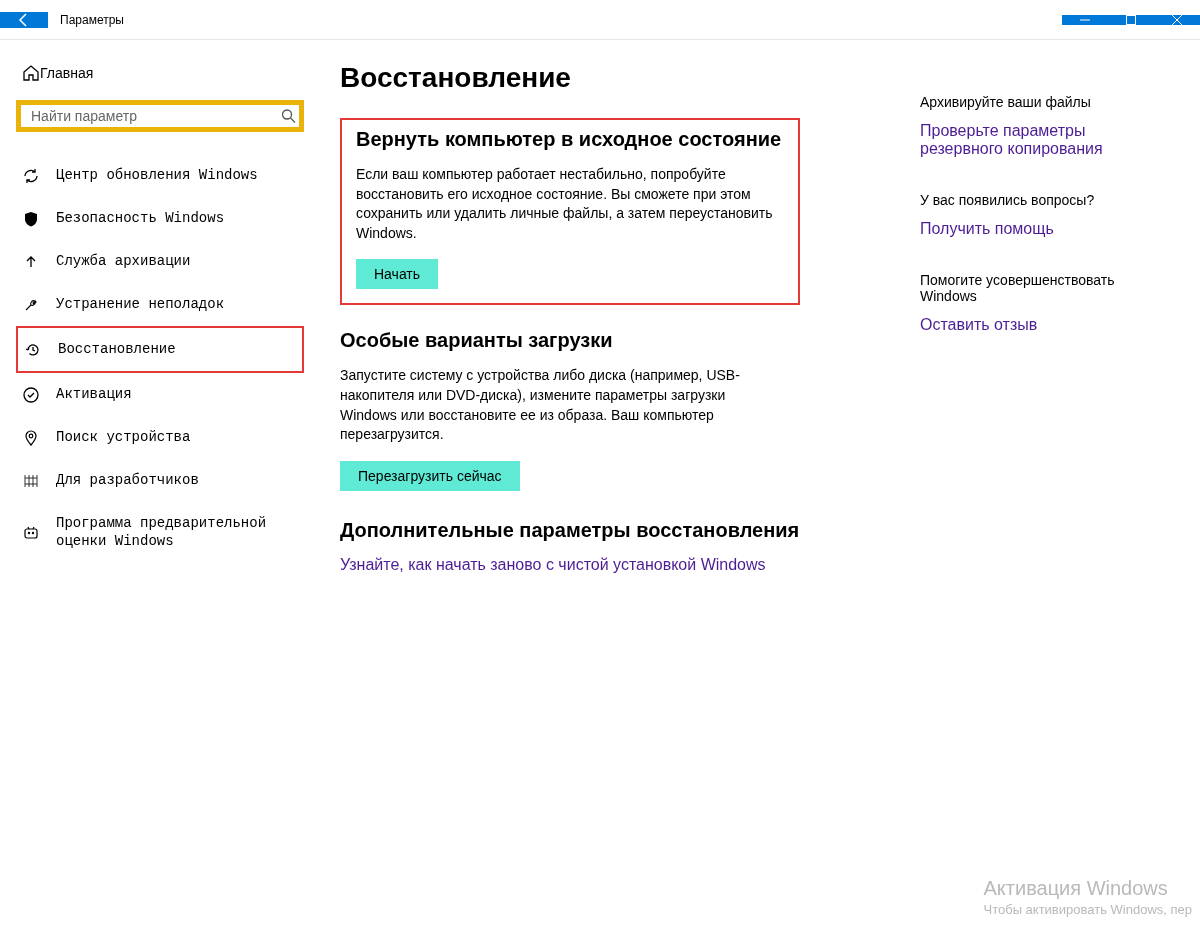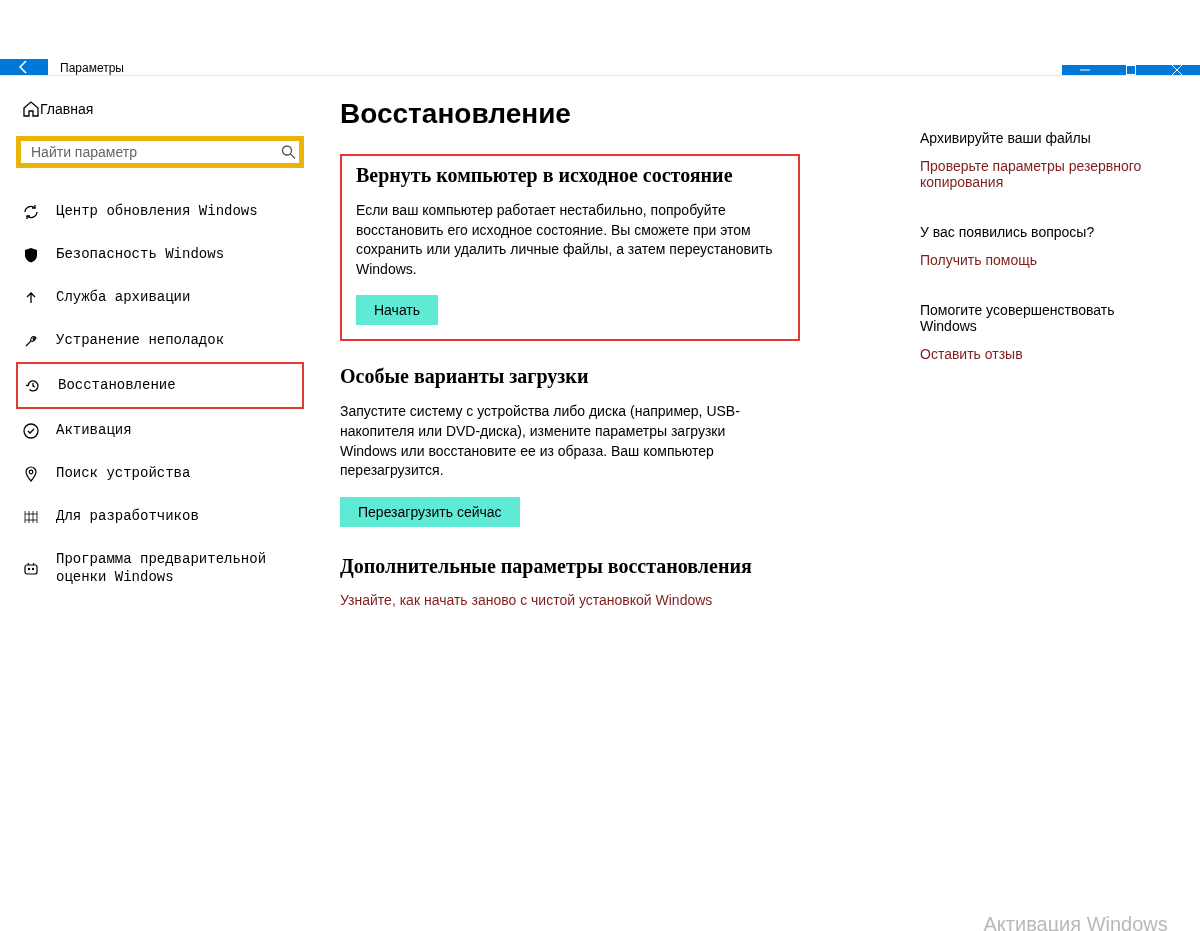--- a/index.html
+++ b/index.html
@@ -8,26 +8,25 @@
     font-family: "Segoe UI", Tahoma, sans-serif;
     font-size:14px;
     color:#000;
     background:#fff;
     width:1200px; height:931px;
     overflow:hidden;
     position:relative;
   }
   
   .titlebar {
-    height:32px;
-    display:flex;
-    align-items:flex-end;
+    height:40px;
+    display:flex;
+    align-items:center;
     border-bottom:1px solid #e6e6e6;
     background:#fff;
-    margin-top:44px;
   }
   .back-btn {
     width:48px;
     background:#0078d7;
     color:#fff;
     display:flex;
     align-items:center;
     justify-content:center;
     cursor:pointer;
   }
@@ -129,42 +128,41 @@
   .highlight-box {
     border:2px solid #e53935;
     padding:8px 14px 14px 14px;
     width:460px;
     margin-bottom:24px;
   }
   .sub-title {
     font-size:20px;
     font-weight:600;
     margin:0 0 14px 0;
-    font-family:Liberation Serif, serif;
   }
   .body-text {
     font-size:14px;
     line-height:1.4;
     margin:0 0 16px 0;
     max-width:440px;
   }
   .action-btn {
     display:inline-block;
     background:#5eead4;
     border:none;
     padding:7px 18px;
     font-size:14px;
     cursor:pointer;
     font-family:inherit;
   }
   .section-block { margin-bottom:28px; }
   .link {
-    color:#7f1d1d;
-    cursor:pointer;
-    font-size:14px;
+    color:#4c1d95;
+    cursor:pointer;
+    font-size:16px;
     display:inline-block;
   }
   
   .right-col {
     position:absolute;
     left:600px;
     top:54px;
     width:250px;
   }
   .right-section { margin-bottom:34px; }

